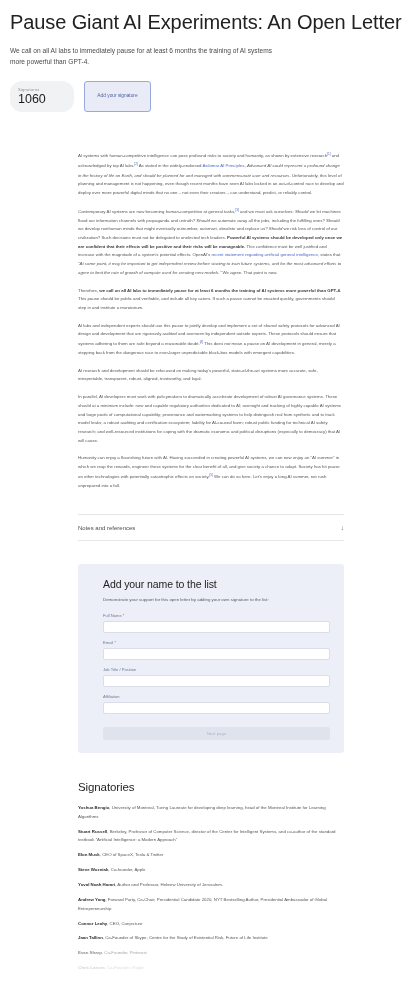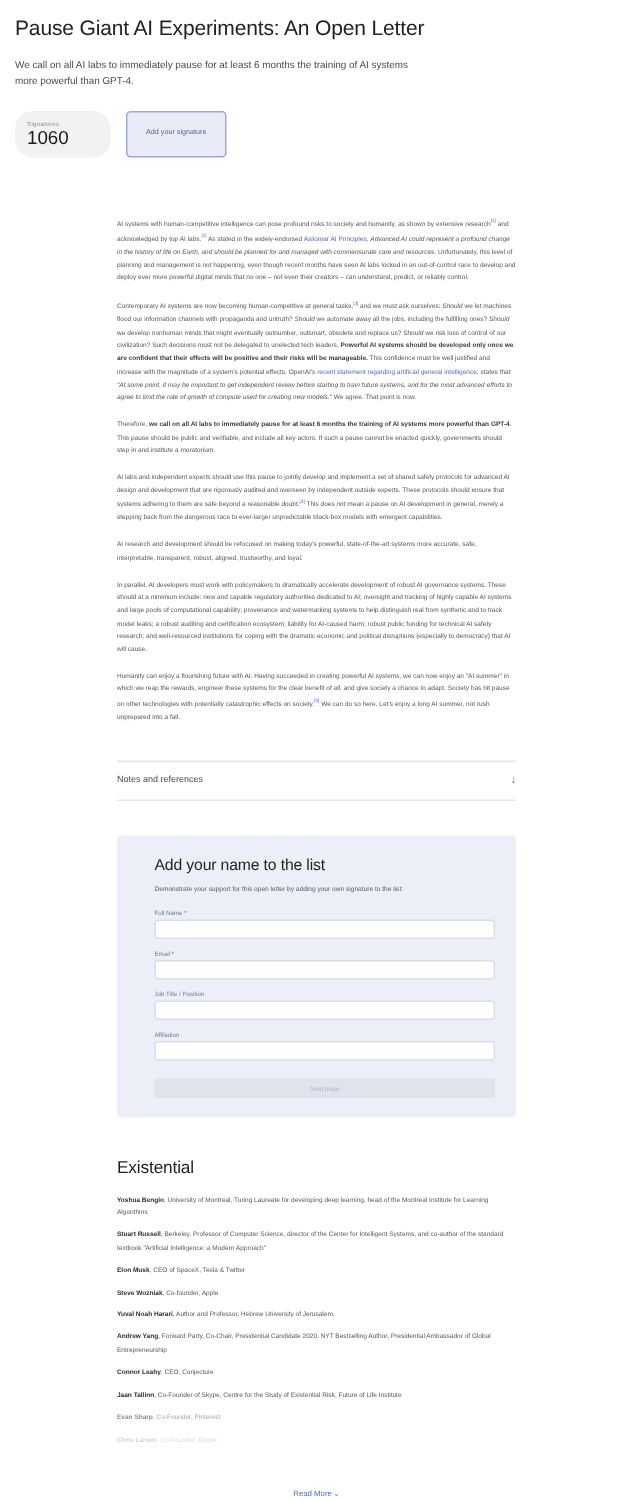--- a/index.html
+++ b/index.html
@@ -7,21 +7,21 @@
     width: 412px;
     background: #ffffff;
     font-family: "Liberation Sans", sans-serif;
     color: #2c2c2c;
   }
   body { width: 412px; min-height: 1000px; position: relative; overflow-x: hidden; }
 
   
   .hero { padding: 10px 10px 0 10px; }
   .hero h1 {
-    font-size: 14px;
+    font-size: 20px;
     line-height: 1.27;
     font-weight: 400;
     color: #222222;
     letter-spacing: -0.1px;
     margin-bottom: 11px;
   }
   .hero-sub {
     font-size: 6.6px;
     line-height: 1.65;
     color: #4b4b4b;
@@ -228,21 +228,21 @@
         <div class="field">
           <label><span>Affiliation</span></label>
           <input type="text" placeholder="" style="">
         </div>
       </div>
     <button class="next-btn">Next page</button>
   </div>
 </section>
 
 <section class="signatories">
-  <h2>Existential</h2>
+  <h2>Signatories</h2>
   <div id="sig-list">
       <div class="sig-item"><span class="nm">Yoshua Bengio</span><span>, University of Montreal, Turing Laureate for developing deep learning, head of the Montreal Institute for Learning Algorithms</span></div>
       <div class="sig-item"><span class="nm">Stuart Russell</span><span>, Berkeley, Professor of Computer Science, director of the Center for Intelligent Systems, and co-author of the standard textbook “Artificial Intelligence: a Modern Approach”</span></div>
       <div class="sig-item"><span class="nm">Elon Musk</span><span>, CEO of SpaceX, Tesla &amp; Twitter</span></div>
       <div class="sig-item"><span class="nm">Steve Wozniak</span><span>, Co-founder, Apple</span></div>
       <div class="sig-item"><span class="nm">Yuval Noah Harari</span><span>, Author and Professor, Hebrew University of Jerusalem.</span></div>
       <div class="sig-item"><span class="nm">Andrew Yang</span><span>, Forward Party, Co-Chair, Presidential Candidate 2020, NYT Bestselling Author, Presidential Ambassador of Global Entrepreneurship</span></div>
       <div class="sig-item"><span class="nm">Connor Leahy</span><span>, CEO, Conjecture</span></div>
       <div class="sig-item"><span class="nm">Jaan Tallinn</span><span>, Co-Founder of Skype, Centre for the Study of Existential Risk, Future of Life Institute</span></div>
       <div class="sig-item fade-1"><span class="nm">Evan Sharp</span><span>, Co-Founder, Pinterest</span></div>

